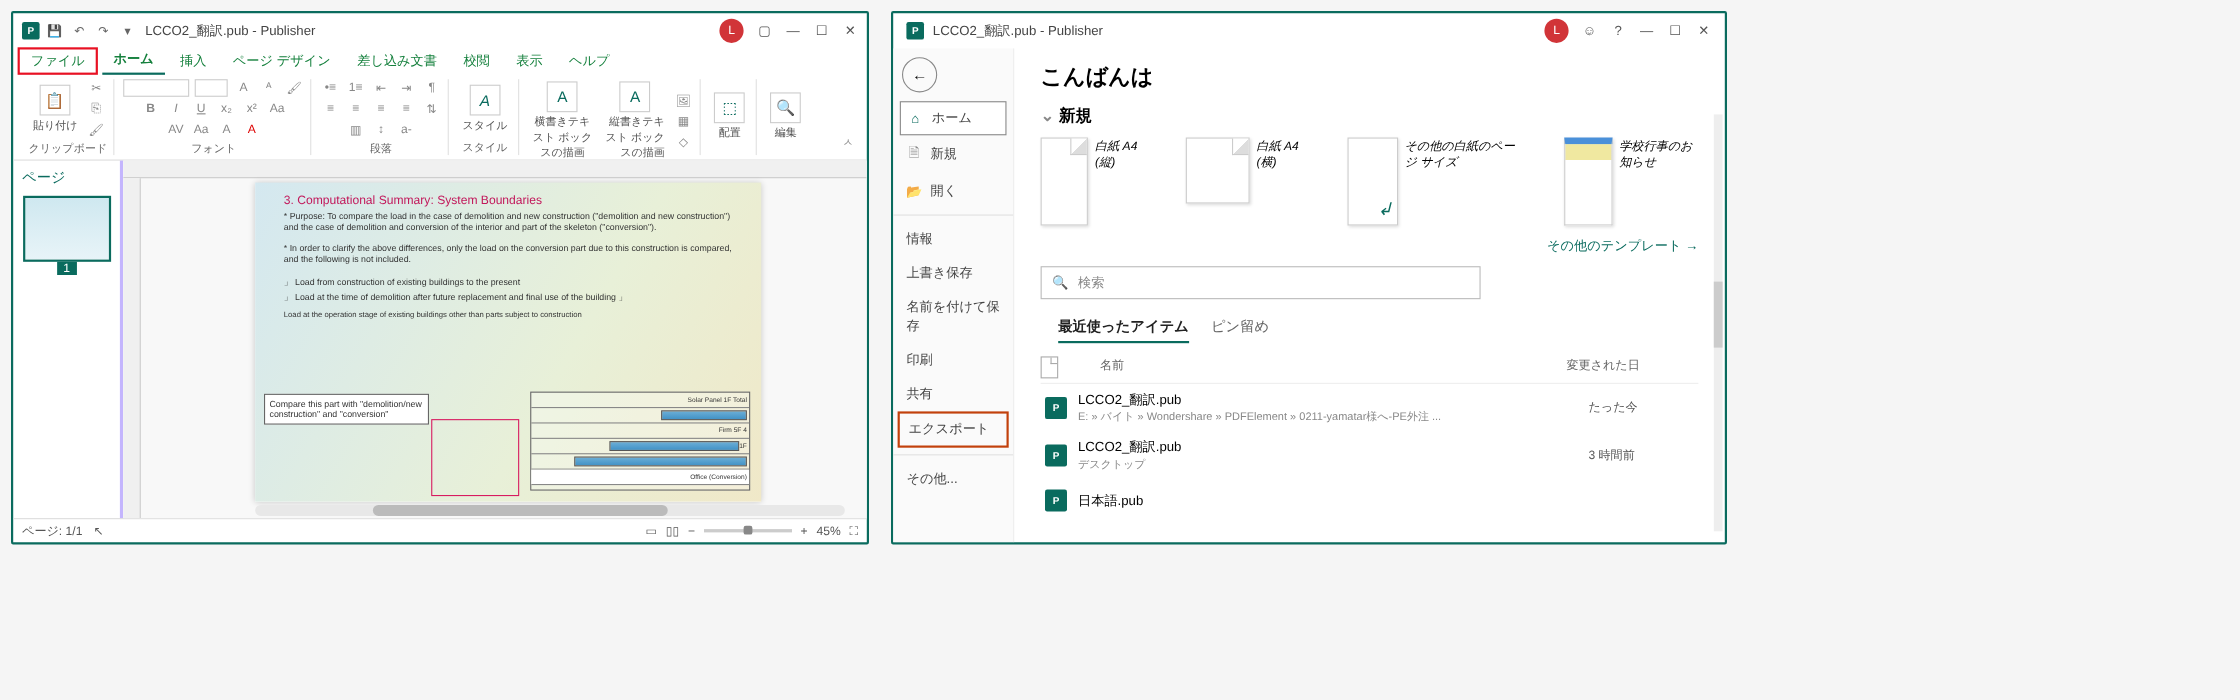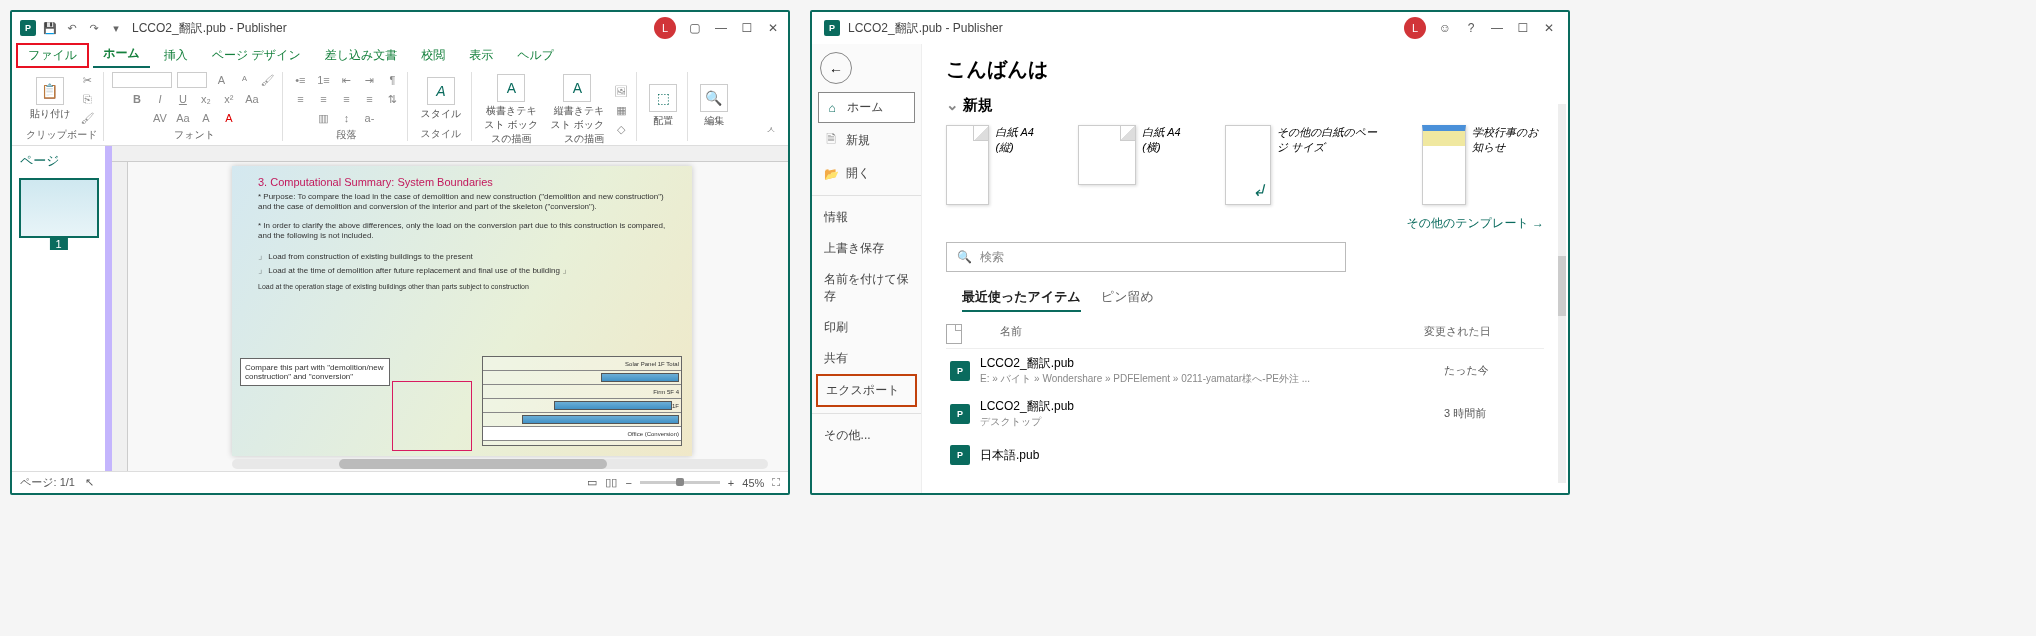--- a/index.html
+++ b/index.html
@@ -29,21 +29,21 @@
 .ribbon-group-content { flex: 1; display: flex; align-items: center; gap: 4px; }
 .ribbon-group-label { text-align: center; font-size: 10px; color: #666; padding-top: 2px; }
 .big-btn { display: flex; flex-direction: column; align-items: center; gap: 2px; padding: 2px 4px; }
 .big-btn-icon { width: 28px; height: 28px; border: 1px solid #ccc; display:flex;align-items:center;justify-content:center;font-size:14px;color:#0a6b5e;}
 .small-btn-row { display: flex; gap: 5px; }
 .small-btn { width: 18px; height: 16px; display: flex; align-items: center; justify-content: center; color: #888; font-size: 11px; }
 .font-col { display:flex; flex-direction:column; gap:3px;}
 .collapse-ribbon { margin-left: auto; align-self: flex-end; padding: 4px; color: #888; }
 
 .workspace { display: flex; height: calc(100% - 32px - 24px - 78px - 22px); }
-.pages-panel { width: 100px; border-right: 7px solid #c4b5fd; padding: 4px; }
+.pages-panel { width: 100px; border-right: 3px solid #c4b5fd; padding: 4px; }
 .pages-title { color: #0a6b5e; font-size: 13px; padding: 2px 4px; }
 .page-thumb { width: 80px; height: 60px; border: 2px solid #0a6b5e; margin: 6px auto; background: linear-gradient(#cfe8f0,#e8f4f8); position: relative; }
 .page-thumb::after { content: attr(data-num); position: absolute; bottom: -14px; left: 50%; transform: translateX(-50%); font-size: 11px; background:#0a6b5e; color:#fff; padding:0 6px;}
 
 .canvas-area { flex: 1; background: #f8f8f8; position: relative; overflow: hidden; }
 .ruler-h { height: 16px; background: #f0f0f0; border-bottom: 1px solid #ccc; }
 .ruler-v { width: 16px; background: #f0f0f0; border-right: 1px solid #ccc; position: absolute; left: 0; top: 16px; bottom: 0; }
 .canvas { position: absolute; left: 120px; top: 20px; width: 460px; height: 290px; background: linear-gradient(120deg, #d4e8f0 0%, #e8f0d8 60%, #f0e8c8 100%); box-shadow: 0 0 6px rgba(0,0,0,0.2); padding: 10px 26px; font-size: 8px; color: #333; }
 .canvas h3 { color: #c2185b; font-size: 11px; margin-bottom: 4px; font-weight: normal; }
 .canvas p { margin: 4px 0; line-height: 1.3; }

